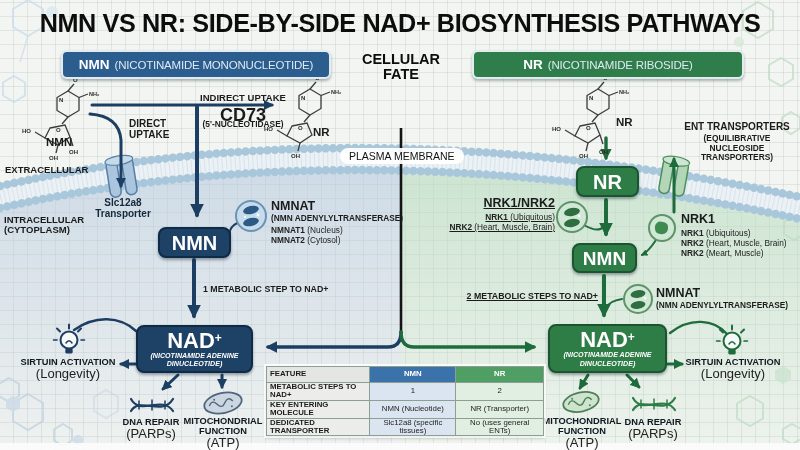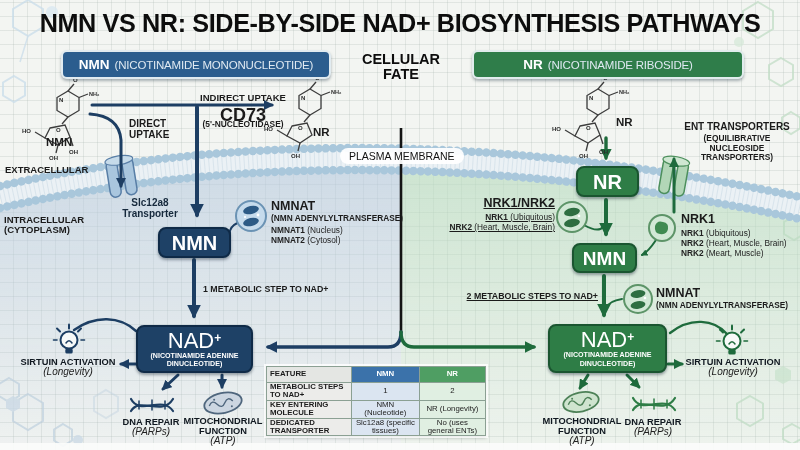--- a/index.html
+++ b/index.html
@@ -21,32 +21,32 @@
     justify-content:center;border:2px solid rgba(235,242,246,.95);box-shadow:0 2px 3px rgba(25,45,60,.35);
     box-sizing:border-box;}
   .pill .abbr{font-weight:bold;font-size:13.5px;color:#fff;margin-right:5px;}
   .pill .rest{font-size:11.5px;color:#dfe9f1;font-weight:500;letter-spacing:-.2px;}
   .pathbox{position:absolute;z-index:3;border-radius:8px;display:flex;flex-direction:column;
     align-items:center;justify-content:center;box-sizing:border-box;
     box-shadow:0 2px 3px rgba(20,35,50,.4);color:#fff;text-align:center;}
   .navybox{background:#1e4166;border:2.5px solid #0f2a47;}
   .greenbox{background:#2e7d46;border:2.5px solid #1a5530;}
   .boxmain{font-weight:bold;font-size:20px;line-height:1;}
-  .nadmain{font-weight:normal;font-size:22px;line-height:1;}
+  .nadmain{font-weight:bold;font-size:22px;line-height:1;}
   .nadsup{font-size:12px;vertical-align:6px;font-weight:bold;}
-  .nadsub{font-weight:bold;font-size:7.1px;line-height:1.15;margin-top:0;}
+  .nadsub{font-weight:bold;font-size:7.1px;line-height:1.15;margin-top:0;font-style:italic;}
   .membranelbl{position:absolute;z-index:3;background:rgba(255,255,255,.93);border-radius:8px;
     padding:2px 9px;font-weight:normal;font-size:10.5px;color:#111;}
   .cellfate{font-size:14.5px;font-weight:bold;color:#0d0d0d;line-height:1.05;
     text-shadow:0 0 4px #f3f5f2,0 0 4px #f3f5f2;}
   .enz-title{font-weight:bold;font-size:12.5px;line-height:1;}
   .enz-sub{font-weight:bold;font-size:8.3px;margin-top:1.5px;}
   .enz-items{font-size:8.3px;line-height:10.3px;margin-top:2px;color:#222;}
   .outlbl{font-weight:bold;font-size:9.3px;color:#101820;}
-  .outsub{font-size:10px;color:#222;font-style:italic;}
+  .outsub{font-size:13px;color:#222;}
   table.cmp{border-collapse:collapse;width:100%;z-index:3;
     box-shadow:0 0 0 2px rgba(255,255,255,.8),0 2px 3px rgba(30,45,40,.3);}
   table.cmp td,table.cmp th{border:1px solid #8ba093;font-size:7.8px;padding:0 3px;height:15px;}
   th.fh{background:#e4e6e3;color:#1b1b1b;text-align:left;font-size:8.2px;}
   th.nh{background:#3b72aa;color:#fff;font-size:8.6px;}
   th.rh{background:#4f9e63;color:#fff;font-size:8.6px;}
   td.fc{background:#ececea;font-weight:bold;color:#1b1b1b;}
   td.nc{background:#dbe5f1;text-align:center;color:#222;}
   td.rc{background:#e0efe2;text-align:center;color:#222;}
   .botstrip{position:absolute;left:0;bottom:0;width:800px;height:7px;background:rgba(251,252,251,.9);z-index:2;}
@@ -303,21 +303,21 @@
 <div class="lbl b pl" style="left:4px;top:215px;font-size:9.5px;">INTRACELLULAR
 (CYTOPLASM)</div>
 
 <div class="lbl b" style="left:46px;top:136px;font-size:11.5px;">NMN</div>
 <div class="lbl b pl" style="left:129px;top:119px;font-size:10px;">DIRECT
 UPTAKE</div>
 <div class="lbl b ctr" style="left:191px;top:93px;width:104px;font-size:9.5px;">INDIRECT UPTAKE</div>
 <div class="lbl b ctr" style="left:191px;top:106px;width:104px;font-size:18px;">CD73</div>
 <div class="lbl b ctr" style="left:191px;top:120px;width:104px;font-size:8.4px;">(5'-NUCLEOTIDASE)</div>
 <div class="lbl b" style="left:313px;top:126px;font-size:11.5px;">NR</div>
-<div class="lbl b ctr pl" style="left:110px;top:198px;width:80px;font-size:10px;color:#16293c;">Slc12a8
+<div class="lbl b ctr pl" style="left:83px;top:198px;width:80px;font-size:10px;color:#16293c;">Slc12a8
 Transporter</div>
 
 <div class="pathbox navybox" style="left:158px;top:227px;width:73px;height:31px;">
   <span class="boxmain">NMN</span>
 </div>
 
 <div class="lbl" style="left:271px;top:200px;width:150px;">
   <div class="enz-title">NMNAT</div>
   <div class="enz-sub">(NMN ADENYLYLTRANSFERASE)</div>
   <div class="enz-items">
@@ -397,37 +397,37 @@
 </div>
 <div class="lbl ctr" style="left:539px;top:417px;width:86px;">
   <div class="outlbl" style="line-height:9.6px;">MITOCHONDRIAL FUNCTION</div>
   <div class="outsub">(ATP)</div>
 </div>
 <div class="lbl ctr" style="left:614px;top:417px;width:78px;">
   <div class="outlbl">DNA REPAIR</div>
   <div class="outsub">(PARPs)</div>
 </div>
 
-<div class="lbl" style="left:266px;top:366px;width:220px;">
+<div class="lbl" style="left:266px;top:366px;width:278px;">
   <table class="cmp">
     <tbody>
           <tr>
       <th class="fh" style="width:103px;">FEATURE</th>
       <th class="nh" style="width:86px;">NMN</th>
       <th class="rh" style="width:87px;">NR</th>
     </tr>
     <tr>
       <td class="fc">METABOLIC STEPS TO NAD+</td>
       <td class="nc">1</td>
       <td class="rc">2</td>
     </tr>
     <tr>
       <td class="fc">KEY ENTERING MOLECULE</td>
       <td class="nc">NMN (Nucleotide)</td>
-      <td class="rc">NR (Longevity)</td>
+      <td class="rc">NR (Transporter)</td>
     </tr>
     <tr>
       <td class="fc">DEDICATED TRANSPORTER</td>
       <td class="nc">Slc12a8 (specific tissues)</td>
       <td class="rc">No (uses general ENTs)</td>
     </tr>
   </tbody>
       </table>
 </div>
 

